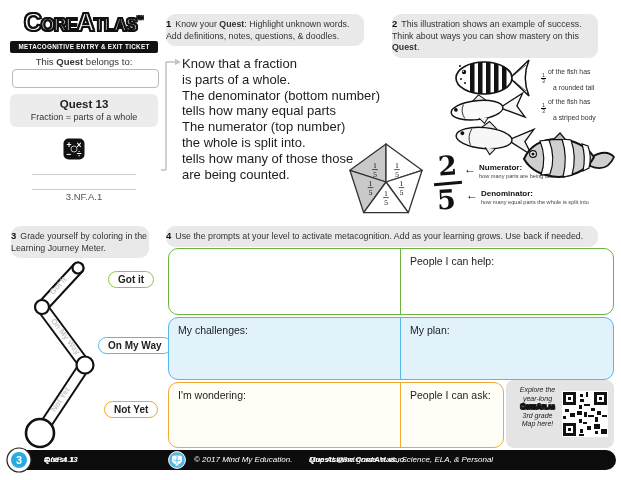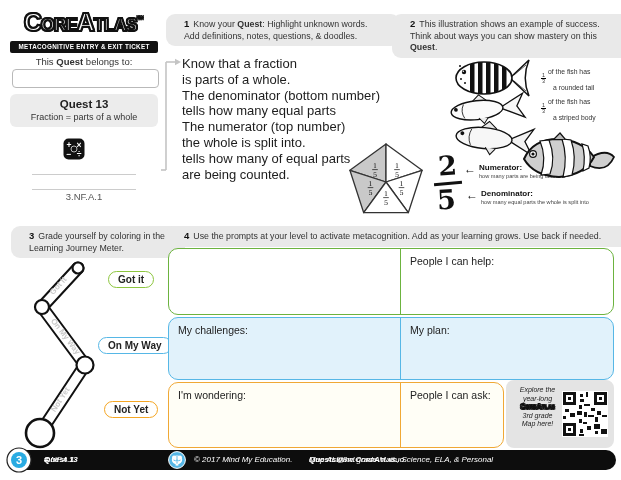--- a/index.html
+++ b/index.html
@@ -19,21 +19,21 @@
   .owner-input{left:12px;top:69px;width:137px;height:17px;border:1.5px solid #b9b9b9;
            border-radius:4px;outline:none;font-size:10px;padding:0 4px;}
   .questbox{left:10px;top:94px;width:148px;background:#ececec;border-radius:6px;
            text-align:center;padding:4px 0 5px 0;}
   .questbox .t{font-size:11.5px;font-weight:bold;}
   .questbox .s{font-size:9px;color:#333;margin-top:2px;}
   .subj{left:8px;width:152px;text-align:center;font-weight:bold;font-size:10.5px;}
   .rule{left:32px;width:104px;border-top:1px solid #ccc;height:0;}
   .std{left:8px;width:152px;text-align:center;font-size:9.5px;color:#555;}
   
-  .sec-hdr{background:#e9e9e9;border-radius:9px;padding:4px 18px;font-size:8.8px;
+  .sec-hdr{background:#e9e9e9;border-radius:9px;padding:4px 0;font-size:8.8px;
            color:#333;line-height:11.5px;}
   .sec-hdr b.num{font-size:9.5px;margin-right:4px;color:#111;}
   
   .lesson{left:182px;top:56px;font-size:13px;line-height:15.8px;color:#1d1d1d;}
   
   .fishcap{font-size:6.8px;color:#333;line-height:8px;white-space:nowrap;}
   .fishcap .l2{margin-left:12px;}
   .frac{display:inline-flex;flex-direction:column;align-items:center;font-size:5.4px;
         line-height:5.2px;vertical-align:-3px;margin-right:2px;}
   .frac .fd{border-top:0.8px solid #000;padding:0 1px;}
@@ -113,21 +113,21 @@
     </g>
     <polygon points="15,2.8 21,6 15,9.2" fill="#c4c4c4"></polygon>
   </svg>
   <div class="abs lesson">
     <div>Know that a fraction</div>
       <div>is parts of a whole.</div>
     <div>The denominator (bottom number)</div>
       <div>tells how many equal parts</div>
     <div>The numerator (top number)</div>
       <div>the whole is split into.</div>
-    <div>tells how many of equal parts</div>
+    <div>tells how many of those those</div>
       <div>are being counted.</div>
   </div>
 
   <svg class="abs" style="left:338px;top:142px" width="100" height="80">
     <g stroke="#333" stroke-width="1.3" stroke-linejoin="round">
       <polygon points="48,40 48,2 11.9,28.3" fill="#c9c9c9"></polygon>
       <polygon points="48,40 11.9,28.3 25.7,70.7" fill="#c9c9c9"></polygon>
       <polygon points="48,40 48,2 84.1,28.3" fill="#fff"></polygon>
       <polygon points="48,40 84.1,28.3 70.3,70.7" fill="#fff"></polygon>
       <polygon points="48,40 70.3,70.7 25.7,70.7" fill="#fff"></polygon>

